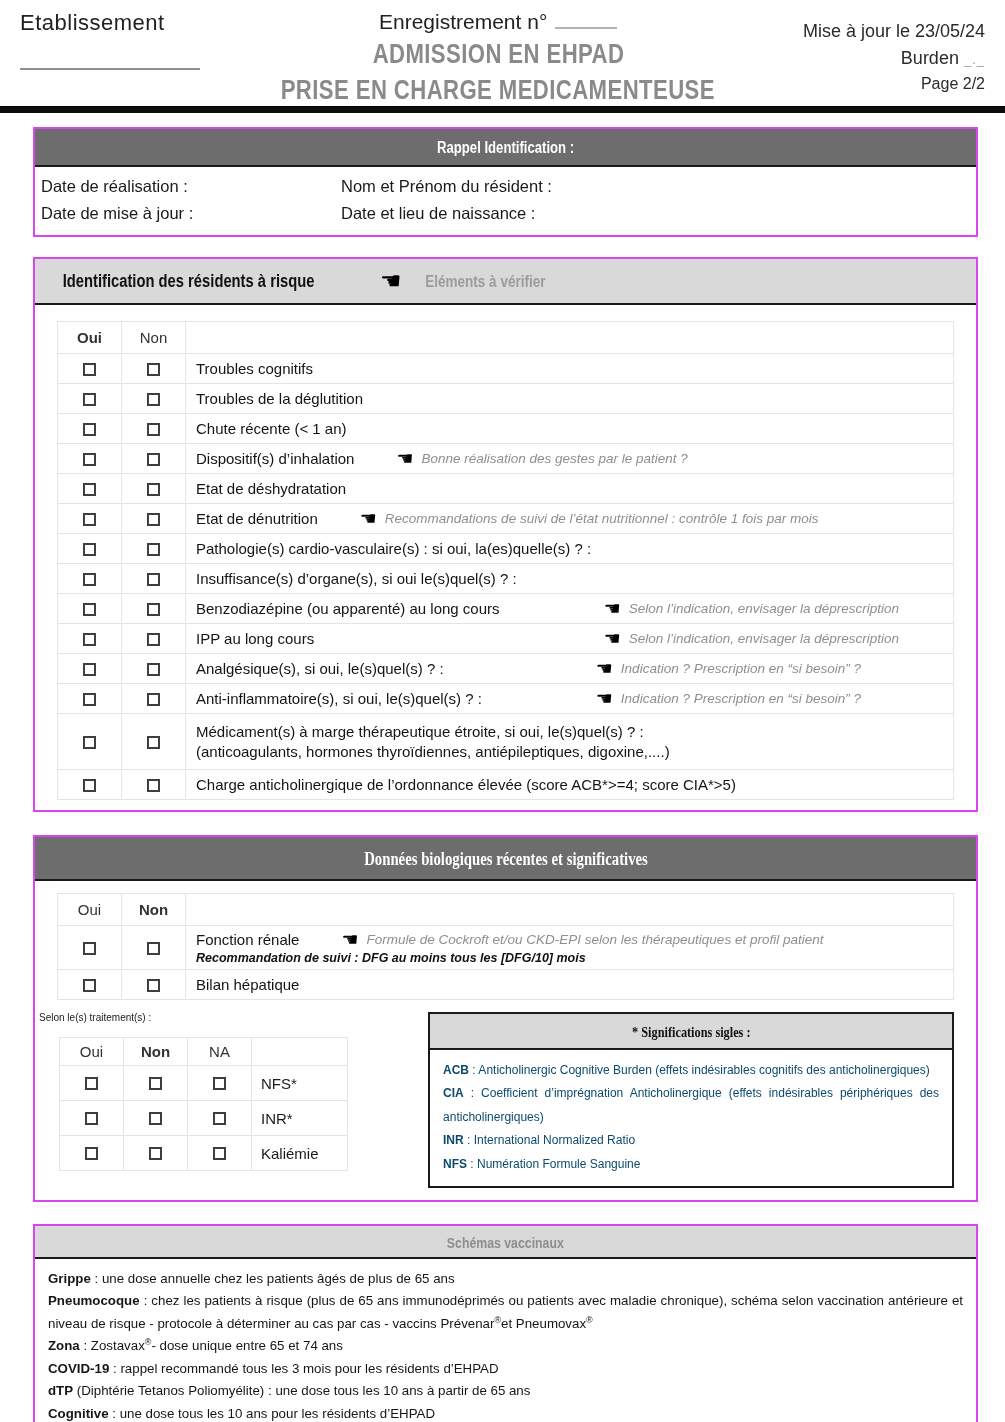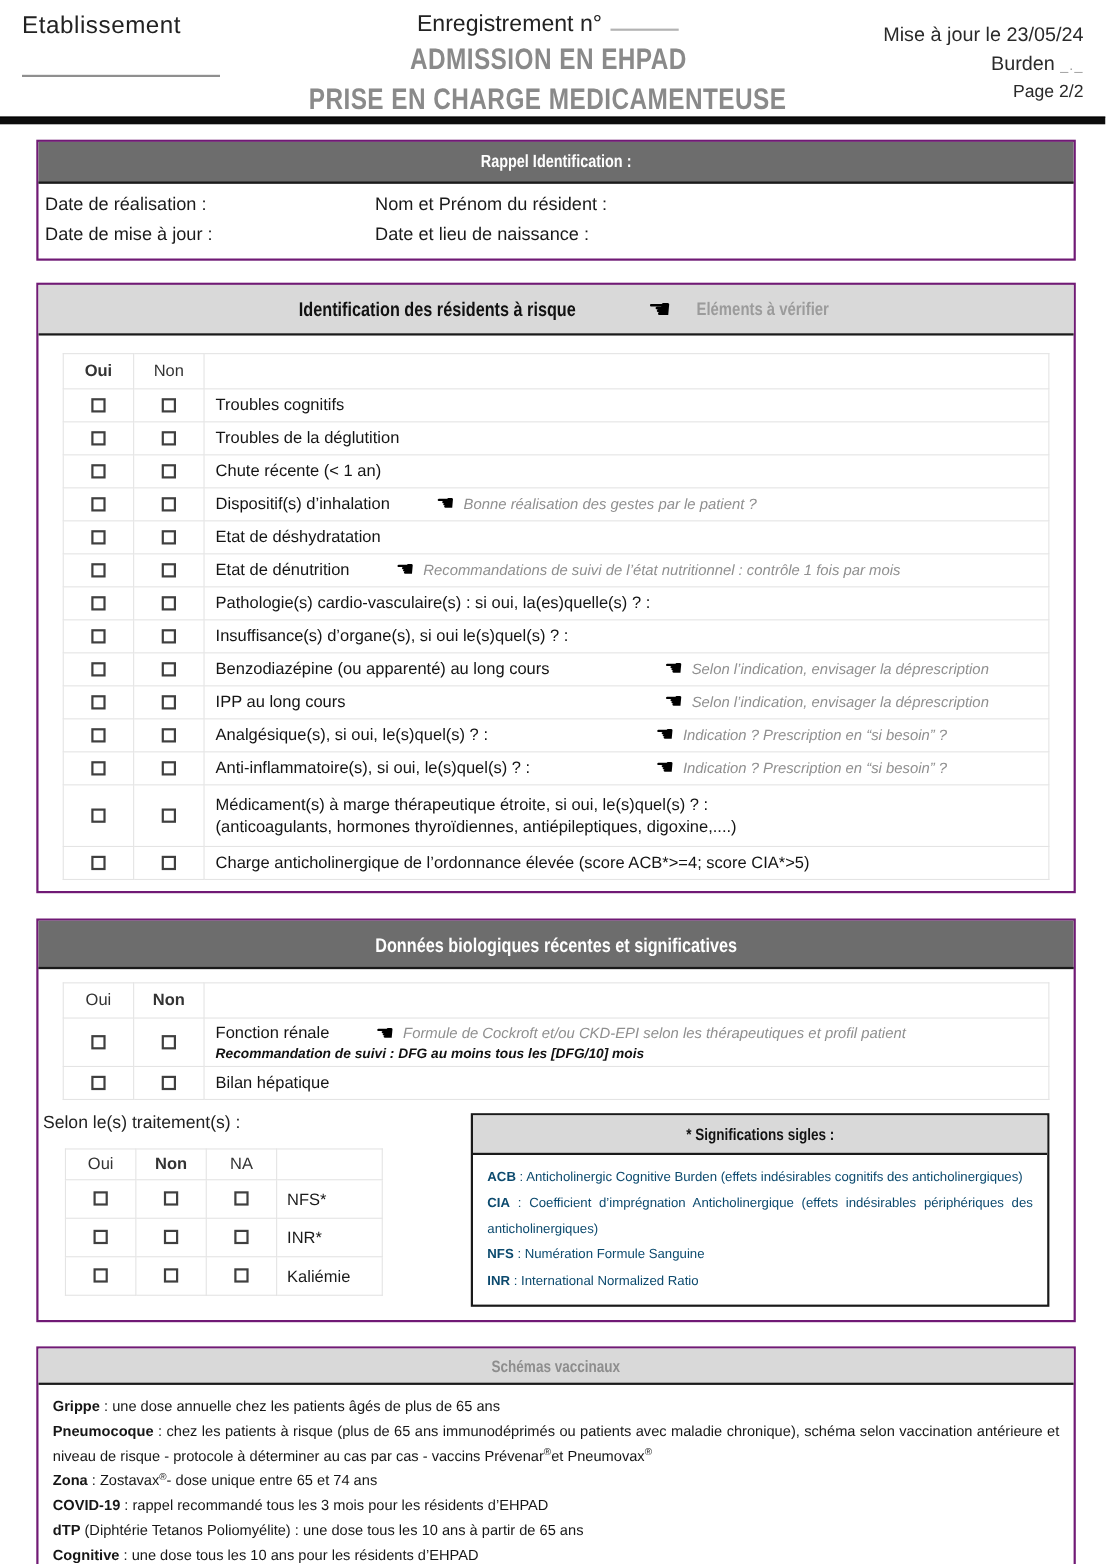--- a/index.html
+++ b/index.html
@@ -18,34 +18,34 @@
   .reg-line { font-size: 21px; color: #222; }
   .blank-field { display: inline-block; width: 62px; border-bottom: 2px solid #b3b3b3; height: 14px; margin-left: 8px; }
   .doc-title { color: #8a8a8a; font-weight: 700; font-size: 27px; line-height: 1.32; margin-top: 3px; letter-spacing: .5px; }
   .th-right { width: 255px; text-align: right; padding-top: 8px; font-size: 18px; color: #2a2a2a; line-height: 1.5; }
   .version-val { color: #9a9a9a; font-size: 13px; letter-spacing: 1px; }
   .page-label { font-size: 16px; }
   .black-bar { height: 7px; background: #0d0d0d; border-top: 1px solid #000; }
 
   
   .content { width: 945px; margin-left: 33px; }
-  .box { border: 2px solid #701a75; background: #fff; }
+  .box { border: 2px solid #d946ef; background: #fff; }
   .box-header { border-bottom: 2px solid #1a1a1a; text-align: center; font-weight: 700; }
   .box-header.dark  { background: #6d6d6d; color: #ffffff; }
   .box-header.light { background: #d9d9d9; color: #111; }
 
   
   .box-ident { margin-top: 14px; }
   .box-ident .box-header { height: 38px; line-height: 38px; font-size: 16px; }
   .ident-body { padding: 6px 6px 8px 6px; font-size: 16.5px; }
   .ident-row { display: flex; line-height: 27px; }
   .ident-left { width: 300px; }
 
   
-  .sect-header { display: flex; align-items: center; justify-content: center; gap: 38px; }
+  .sect-header { display: flex; align-items: center; gap: 38px; }
 
   
   .box-risk { margin-top: 20px; }
   .box-risk .box-header { height: 46px; font-size: 18px; }
   .verify-group { display: flex; align-items: center; gap: 10px; color: #9b9b9b; font-size: 16.5px; font-weight: 700; }
   .verify-group .hand { color: #000; font-size: 24px; font-weight: 400; }
   .risk-body { padding: 16px 22px 10px 22px; }
 
   table.form-table { border-collapse: collapse; width: 100%; }
   table.form-table td { border: 1px solid #e4e4e4; }
@@ -59,26 +59,26 @@
   .label-line { display: flex; align-items: center; }
   .sub-label { margin-top: 3px; font-size: 15px; }
   .annotation { display: flex; align-items: center; gap: 8px; font-style: italic; color: #8f8f8f; font-size: 13.5px; }
   .annotation .hand { font-style: normal; color: #000; font-size: 19px; line-height: 1; }
   .ann-after { margin-left: 42px; }
   .ann-right { margin-left: auto; margin-right: 44px; }
   .ann-right-far { margin-left: auto; margin-right: 82px; }
 
   
   .box-bio { margin-top: 23px; }
-  .box-bio .box-header { height: 44px; line-height: 44px; font-size: 18px; }
+  .box-bio .box-header { height: 44px; line-height: 44px; font-size: 18px; font-family: Liberation Serif, serif; }
   .bio-body { padding: 12px 22px 12px 22px; }
   .bio-sub { font-style: italic; font-weight: 700; font-size: 12.5px; color: #111; margin-top: 2px; }
   .bio-lower { display: flex; margin: 12px 0 0 -18px; }
   .treat-col { width: 360px; }
-  .treat-label { font-size: 16px; color: #222; margin-left: 0; }
+  .treat-label { font-size: 10px; color: #222; margin-left: 0; }
   table.treat-table { border-collapse: collapse; margin: 14px 0 0 20px; }
   table.treat-table td { border: 1px solid #e4e4e4; }
   .t-cb { width: 64px; height: 35px; text-align: center; vertical-align: middle; }
   .t-hd { width: 64px; height: 28px; text-align: center; font-size: 15px; color: #333; }
   .t-hd.bold { font-weight: 700; }
   .t-lab { width: 96px; padding-left: 9px; font-size: 15px; }
 
   .sigles-box { border: 2px solid #1a1a1a; width: 555px; margin-left: 48px; align-self: flex-start; }
   .sigles-box .box-header { height: 36px; line-height: 36px; font-size: 15px; }
   .sigles-body { padding: 9px 13px 10px 13px; font-size: 12px; line-height: 1.95; color: #0c4a6e; }
@@ -391,22 +391,22 @@
                 </tr>
               </tbody>
           </table>
         </div>
 
         <div class="sigles-box">
           <div class="box-header light"><span class="cond">* Significations sigles :</span></div>
           <div class="sigles-body" id="sigles-lines">
               <div class="sigle-line"><span class="bold">ACB</span> : Anticholinergic Cognitive Burden (effets indésirables cognitifs des anticholinergiques)</div>
               <div class="sigle-line justify"><span class="bold">CIA</span> : Coefficient d’imprégnation Anticholinergique (effets indésirables périphériques des anticholinergiques)</div>
+              <div class="sigle-line"><span class="bold">INR</span> : International Normalized Ratio</div>
               <div class="sigle-line"><span class="bold">NFS</span> : Numération Formule Sanguine</div>
-              <div class="sigle-line"><span class="bold">INR</span> : International Normalized Ratio</div>
             </div>
         </div>
       </div>
     </div>
   </div>
 
   <div class="box box-vax">
     <div class="box-header light"><span class="cond">Schémas vaccinaux</span></div>
     <div class="vax-body" id="vax-lines">
         <div class="vax-line"><span class="bold">Grippe</span> : une dose annuelle chez les patients âgés de plus de 65 ans</div>

